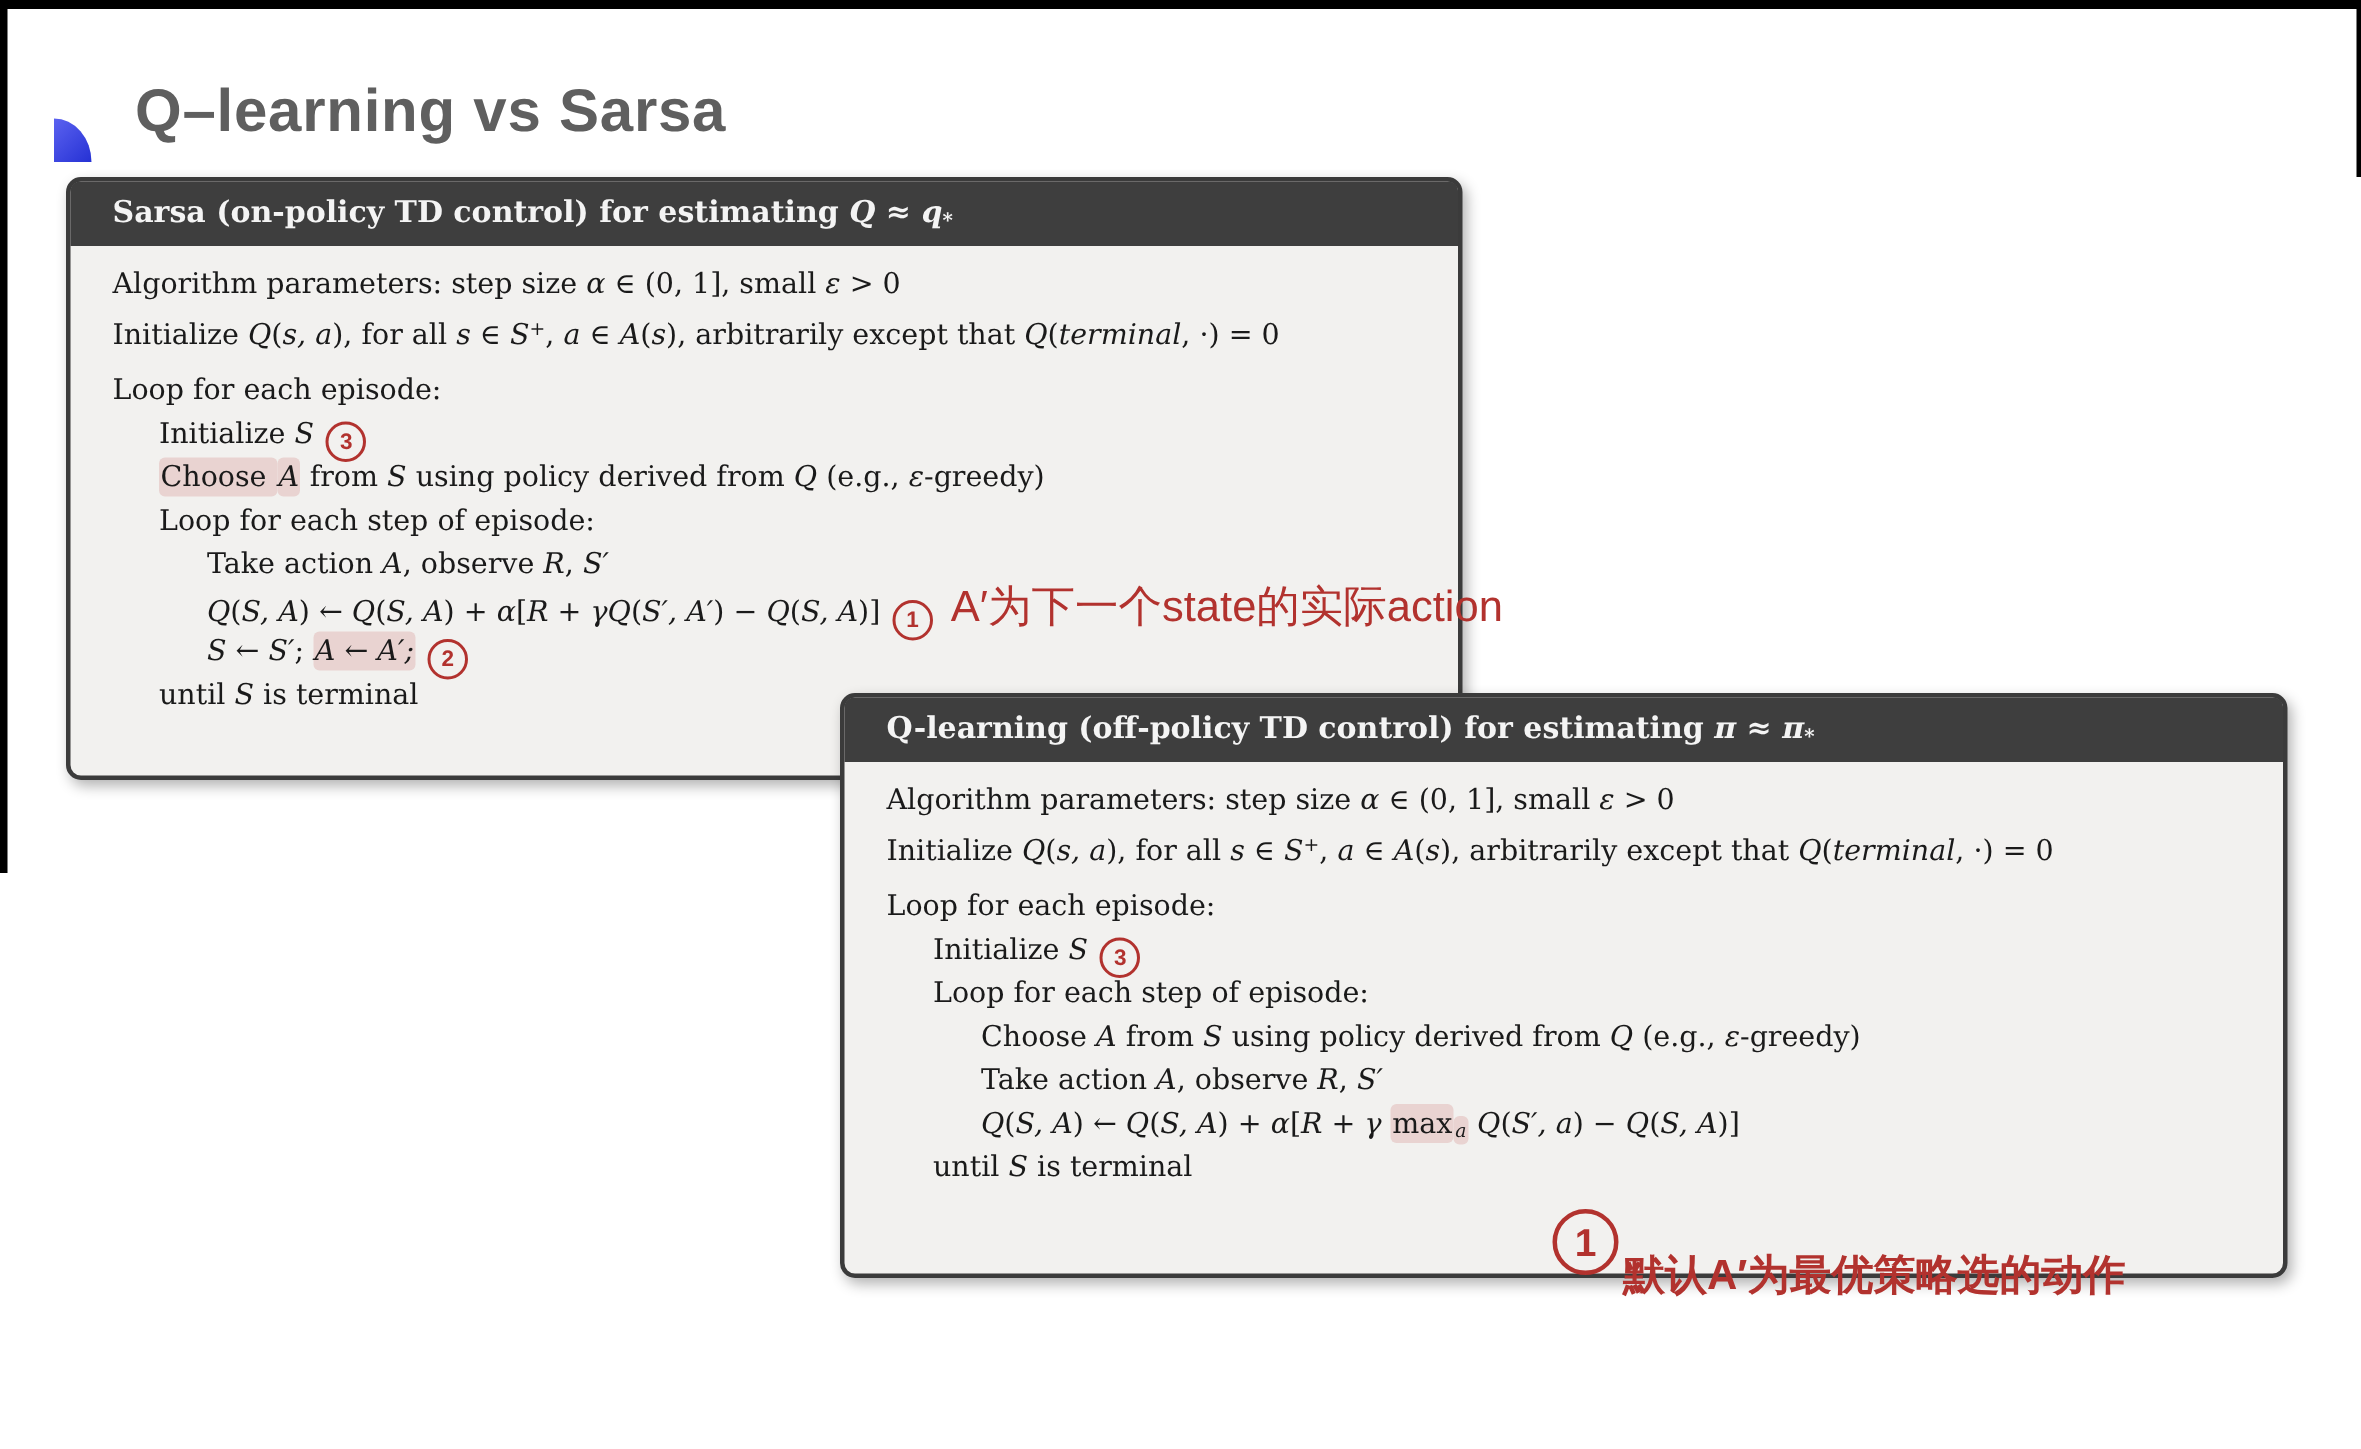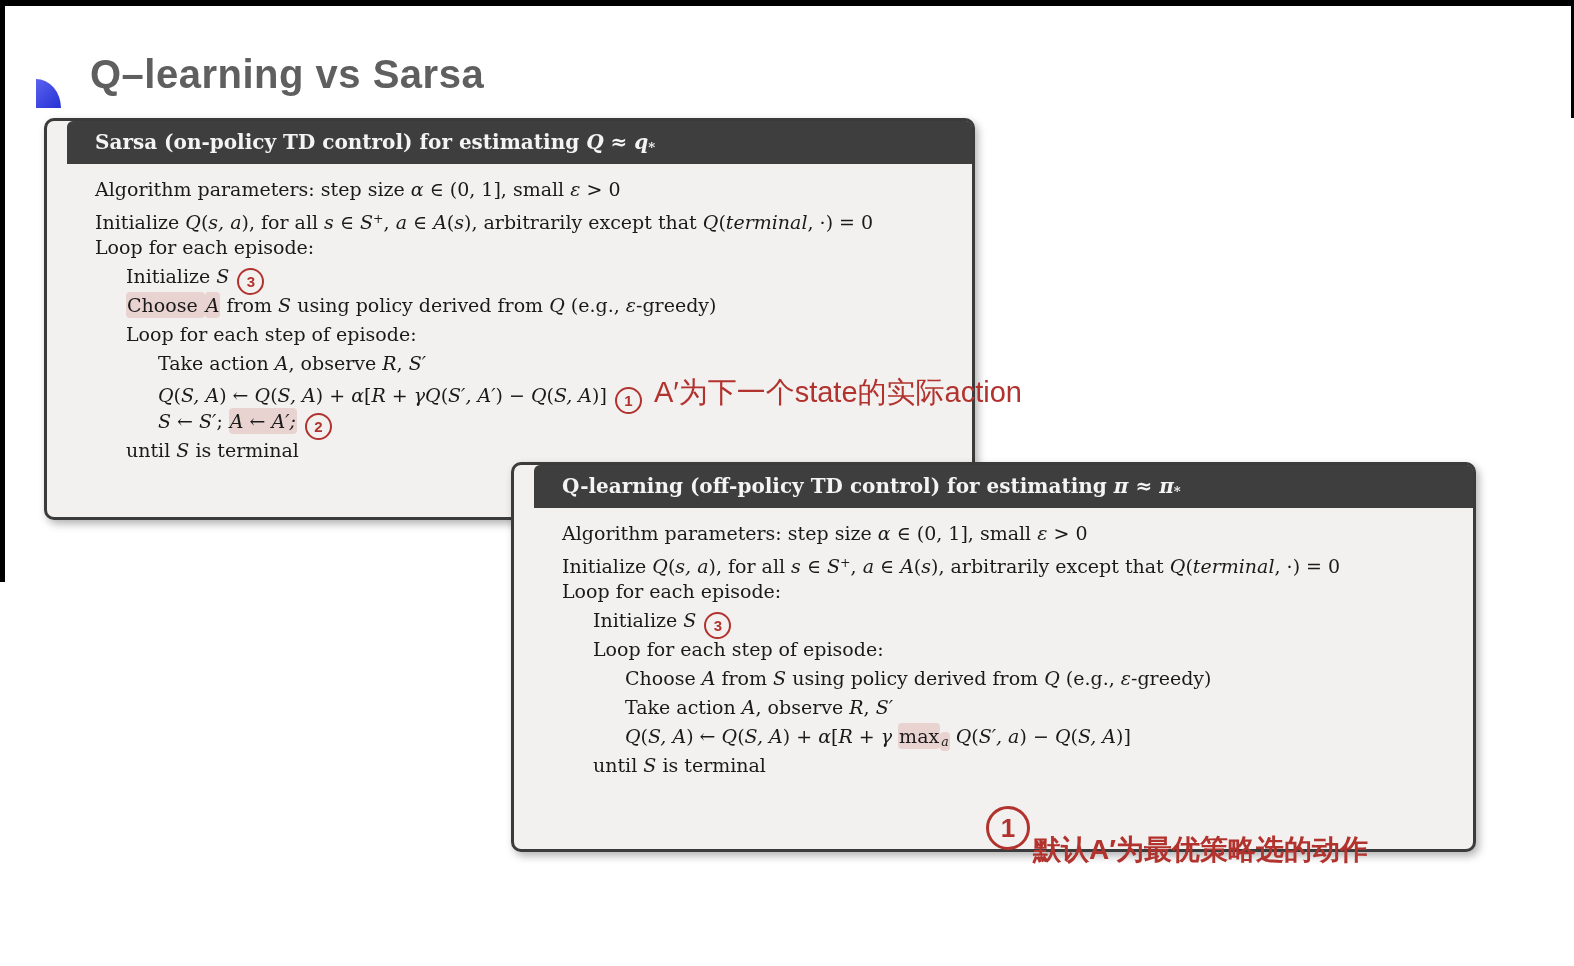--- a/index.html
+++ b/index.html
@@ -11,31 +11,31 @@
   
   #title-row{position:absolute;left:36px;top:52px;height:60px;}
   #accent-shape{position:absolute;left:0;top:27px;width:25px;height:29px;
     background:linear-gradient(135deg,var(--blue1),var(--blue2));
     border-top-right-radius:100% 100%;}
   #slide-title{position:absolute;left:54px;top:0;font-size:40px;color:var(--titlec);
     font-weight:700;white-space:nowrap;letter-spacing:0.5px;}
 
   
   .box{position:absolute;background:var(--bg);border:3px solid var(--bdr);
-    border-radius:10px;box-shadow:3px 4px 9px rgba(0,0,0,0.30);box-sizing:border-box;padding-left:20px;}
+    border-radius:10px;box-shadow:3px 4px 9px rgba(0,0,0,0.30);box-sizing:border-box;}
   #box-sarsa{left:44px;top:118px;width:931px;height:402px;z-index:1;}
-  #box-qlearning{left:511px;top:462px;width:965px;height:390px;z-index:2;}
+  #box-qlearning{left:560px;top:462px;width:965px;height:390px;z-index:2;}
   .box-header{background:var(--hdr);height:43px;display:flex;align-items:center;
     padding:0 28px;border-radius:6px 6px 0 0;}
   .box-title{color:#f4f4f4;font-family:"DejaVu Serif","Liberation Serif",serif;
     font-weight:bold;font-size:20px;white-space:nowrap;}
   .box-body{padding:11px 8px 0 28px;font-family:"DejaVu Serif","Liberation Serif",serif;
     font-size:19px;color:#1a1a1a;}
   .algo-line{white-space:nowrap;line-height:29px;height:29px;}
-  .algo-line.gap{}
+  .algo-line.gap{margin-top:13px;}
   .algo-line.ind1{padding-left:31px;}
   .algo-line.ind2{padding-left:63px;}
 
   
   .seg{white-space:pre;}
   .seg.i{font-style:italic;}
   .seg.hl{background:var(--hl);border-radius:4px;padding:2px 1px;}
   .seg.sup{font-size:66%;vertical-align:0.5em;}
   .seg.sub{font-size:66%;vertical-align:-0.25em;}
   .seg.circ{display:inline-flex;align-items:center;justify-content:center;

